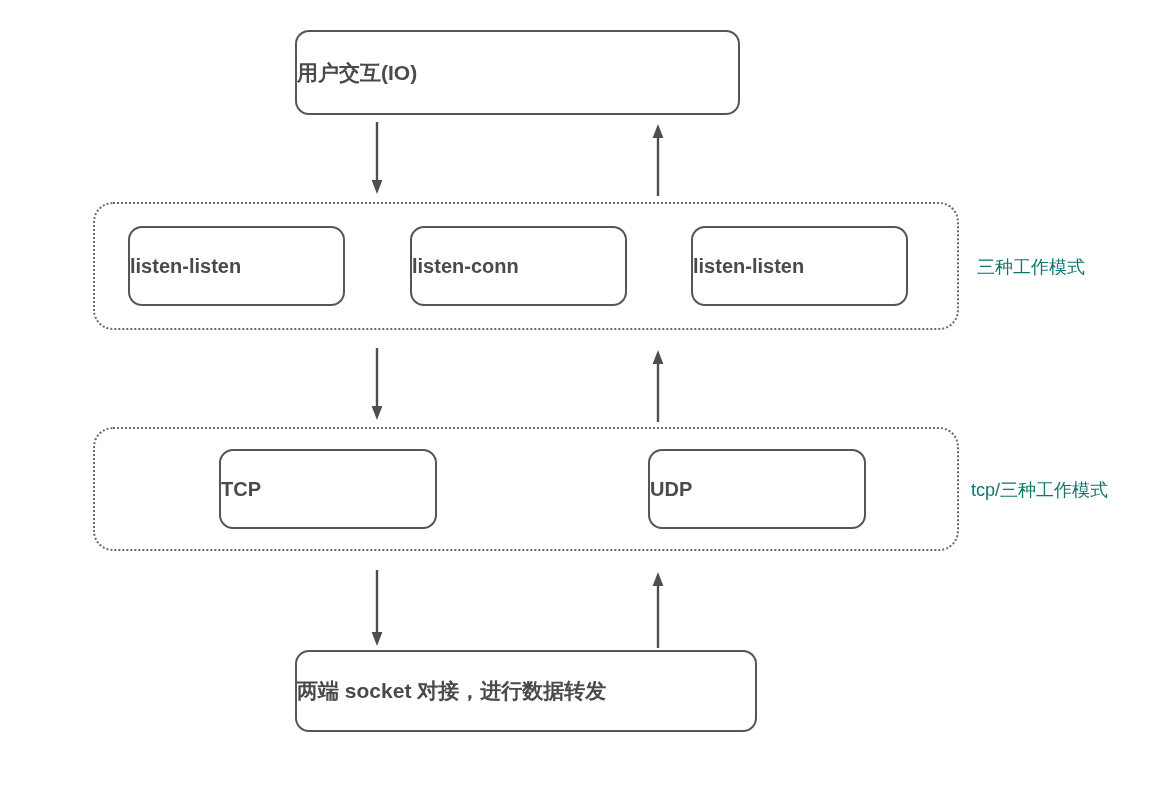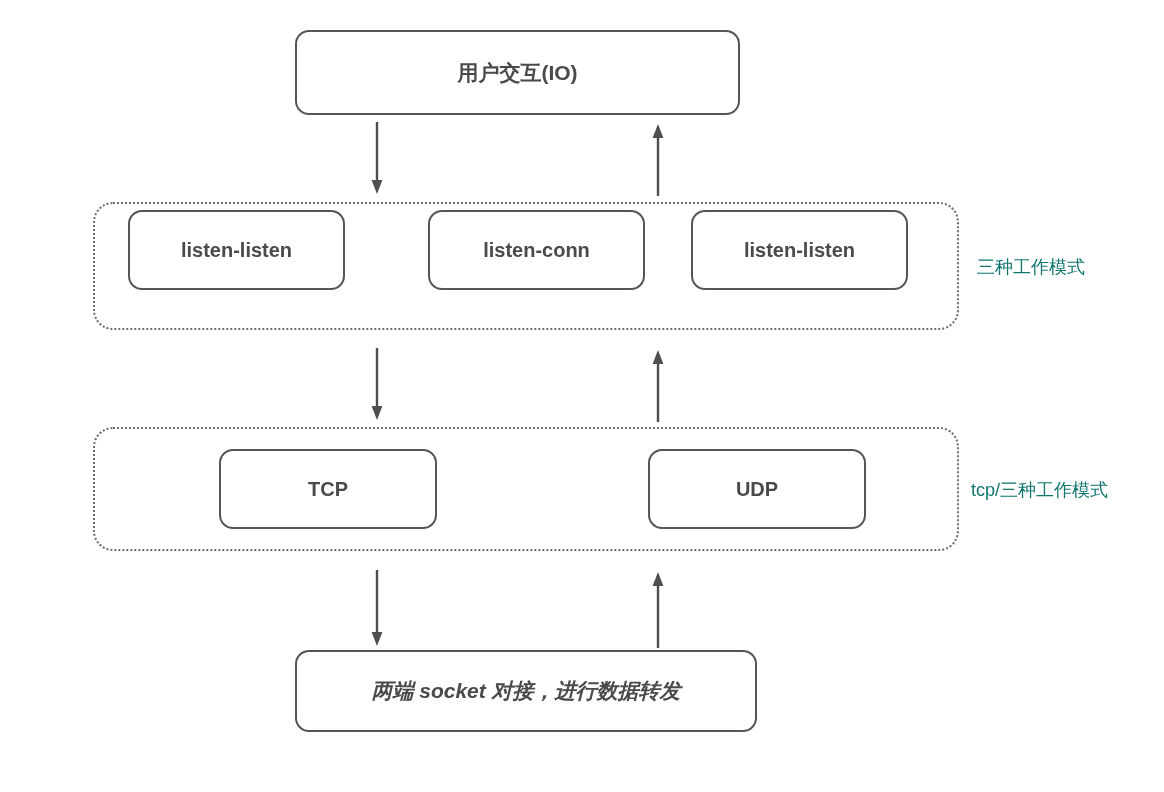--- a/index.html
+++ b/index.html
@@ -21,62 +21,60 @@
 
   
   .node {
     position: absolute;
     box-sizing: border-box;
     background: #ffffff;
     border: 2.5px solid #555555;
     border-radius: 14px;
     display: flex;
     align-items: center;
-    justify-content: center;
     color: #4a4a4a;
     text-align: center;
     line-height: 1.2;
   }
   .node-io {
     left: 295px;
     top: 30px;
     width: 445px;
     height: 85px;
     font-size: 21px;
     font-weight: 700;
   }
   .node-mode {
-    top: 210px;
+    top: 226px;
     width: 217px;
     height: 80px;
     font-size: 20px;
     font-weight: 700;
   }
   .mode-1 { left: 128px; }
-  .mode-2 { left: 410px; margin-left: 18px; }
+  .mode-2 { left: 410px; }
   .mode-3 { left: 691px; }
 
   .node-proto {
     top: 449px;
     width: 218px;
     height: 80px;
     font-size: 20px;
     font-weight: 700;
   }
   .proto-1 { left: 219px; }
   .proto-2 { left: 648px; }
 
   .node-socket {
     left: 295px;
     top: 650px;
     width: 462px;
     height: 82px;
     font-size: 21px;
     font-weight: 700;
-    font-style: italic;
   }
 
   
   .group {
     position: absolute;
     box-sizing: border-box;
     border: 2.5px dotted #6b6b6b;
     border-radius: 20px;
     background: transparent;
   }

